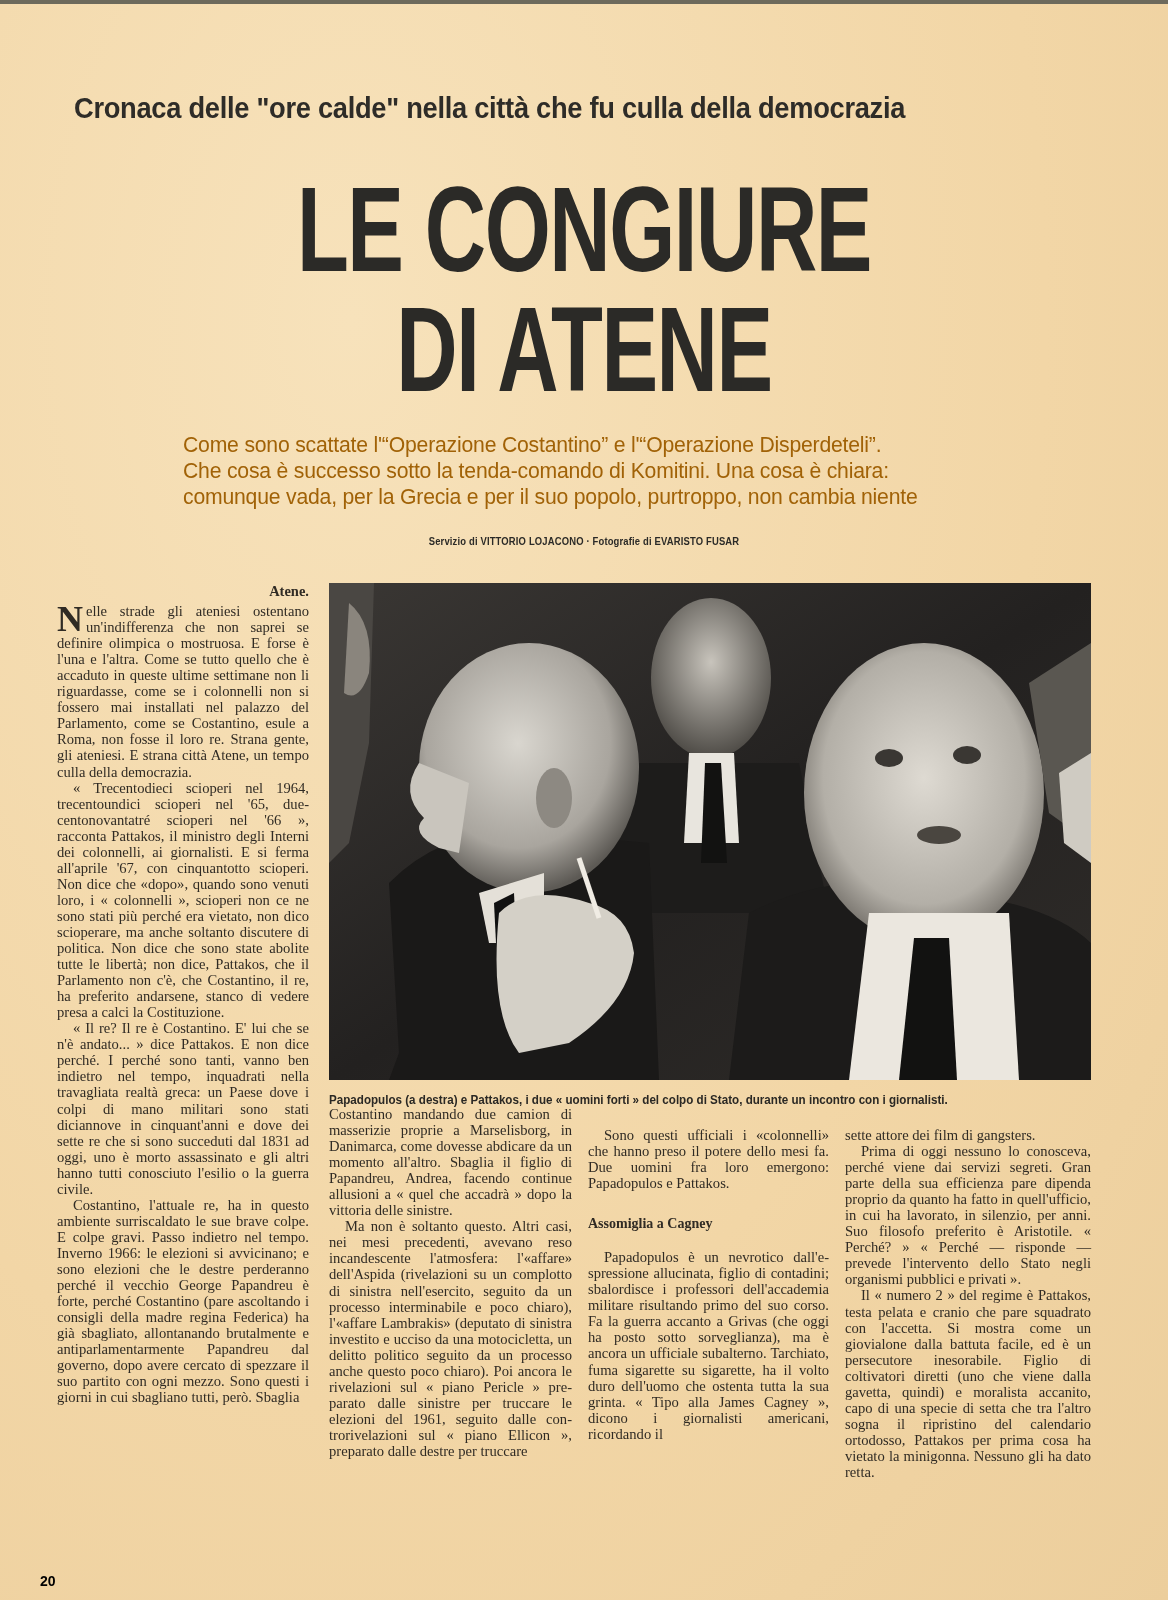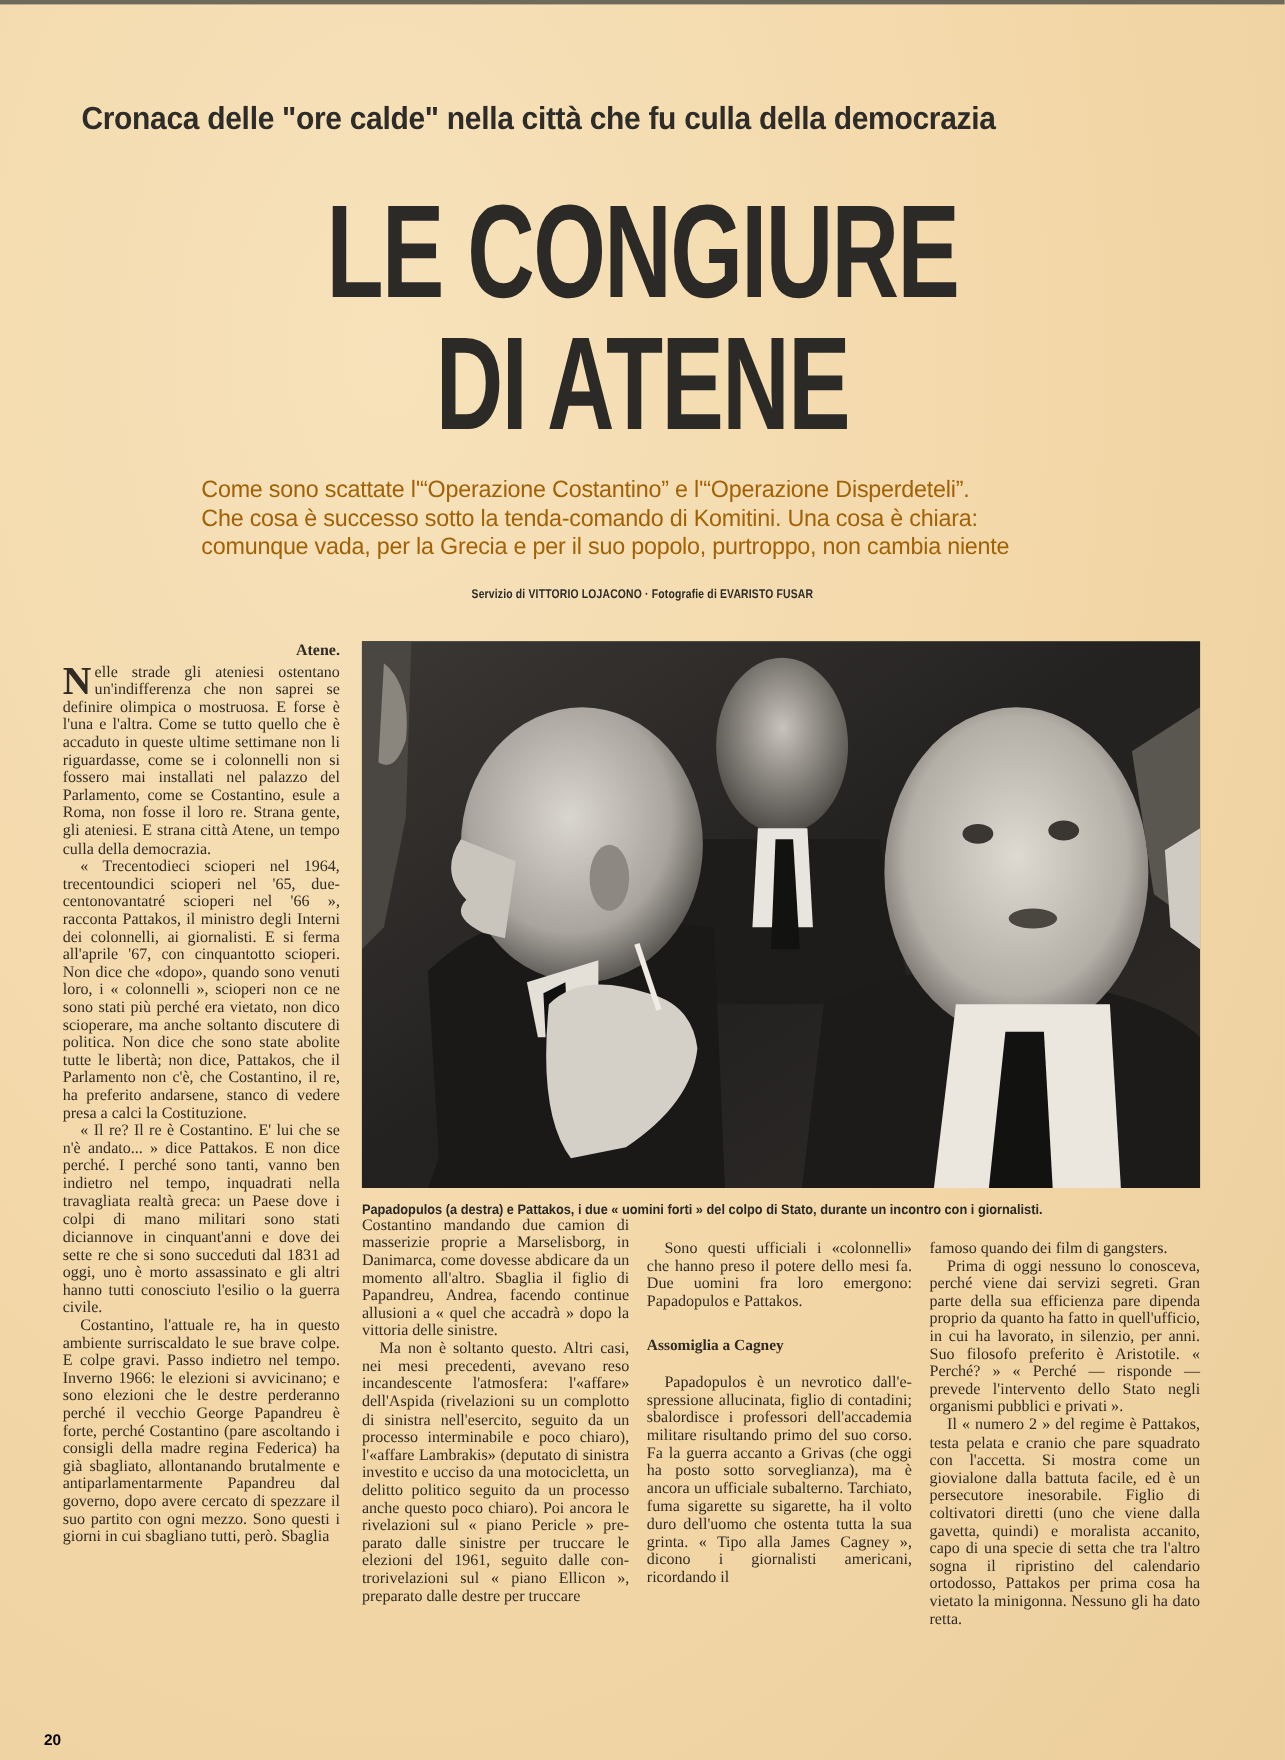--- a/index.html
+++ b/index.html
@@ -171,18 +171,18 @@
   <p>Ma non è soltanto questo. Altri ca­si, nei mesi precedenti, avevano reso incandescente l'atmosfera: l'«affare» dell'Aspida (rivelazioni su un com­plotto di sinistra nell'esercito, segui­to da un processo interminabile e po­co chiaro), l'«affare Lambrakis» (de­putato di sinistra investito e ucciso da una motocicletta, un delitto poli­tico seguito da un processo anche questo poco chiaro). Poi ancora le rivelazioni sul « piano Pericle » pre­parato dalle sinistre per truccare le elezioni del 1961, seguito dalle con­trorivelazioni sul « piano Ellicon », preparato dalle destre per truccare</p>
 </div>
 
 <div class="col col3">
   <p>Sono questi ufficiali i «colonnelli» che hanno preso il potere dello mesi fa. Due uomini fra loro emergono: Papadopulos e Pattakos.</p>
   <div class="subhead">Assomiglia a Cagney</div>
   <p>Papadopulos è un nevrotico dall'e­spressione allucinata, figlio di conta­dini; sbalordisce i professori dell'ac­cademia militare risultando primo del suo corso. Fa la guerra accanto a Grivas (che oggi ha posto sotto sor­veglianza), ma è ancora un ufficiale subalterno. Tarchiato, fuma sigarette su sigarette, ha il volto duro dell'uo­mo che ostenta tutta la sua grinta. « Tipo alla James Cagney », dicono i giornalisti americani, ricordando il</p>
 </div>
 
 <div class="col col4">
-  <p class="noindent">famoso quando dei film di gangsters.</p>
+  <p class="noindent">sette attore dei film di gangsters.</p>
   <p>Prima di oggi nessuno lo conosce­va, perché viene dai servizi segreti. Gran parte della sua efficienza pare dipenda proprio da quanto ha fatto in quell'ufficio, in cui ha lavorato, in silenzio, per anni. Suo filosofo pre­ferito è Aristotile. « Perché? » « Per­ché — risponde — prevede l'inter­vento dello Stato negli organismi pub­blici e privati ».</p>
   <p>Il « numero 2 » del regime è Pat­takos, testa pelata e cranio che pare squadrato con l'accetta. Si mostra co­me un giovialone dalla battuta fa­cile, ed è un persecutore inesorabile. Figlio di coltivatori diretti (uno che viene dalla gavetta, quindi) e mora­lista accanito, capo di una specie di setta che tra l'altro sogna il ripristi­no del calendario ortodosso, Patta­kos per prima cosa ha vietato la mi­nigonna. Nessuno gli ha dato retta.</p>
 </div>
 
 <div class="page-number">20</div>
 
 </body></html>

